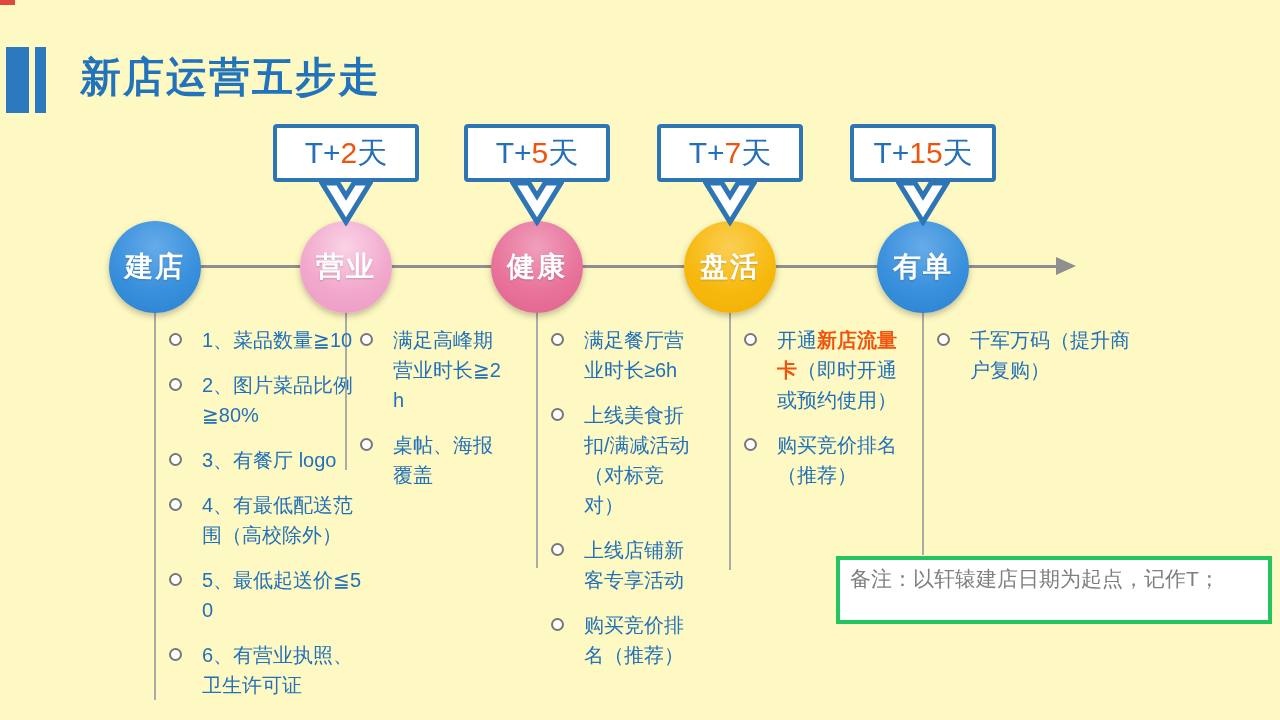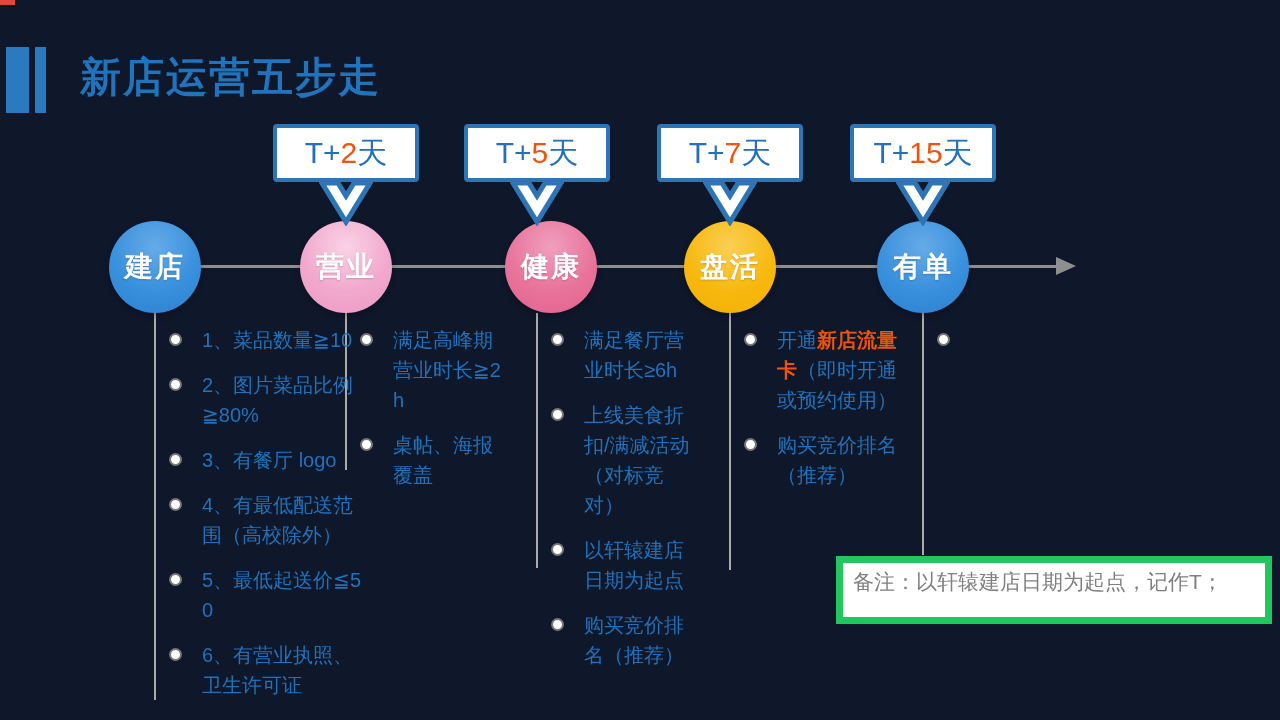--- a/index.html
+++ b/index.html
@@ -1,16 +1,16 @@
 <!DOCTYPE html>
 <html><head>
 <meta charset="utf-8">
 <style>
   html,body{margin:0;padding:0;background:#fff;}
-  .slide{position:relative;width:1280px;height:720px;background:#0f172a;overflow:hidden;
+  .slide{position:relative;width:1280px;height:720px;background:#fef9c3;overflow:hidden;
          font-family:"Liberation Sans","DejaVu Sans",sans-serif;}
   .corner-mark{position:absolute;left:0;top:0;width:15px;height:5px;background:#E2473C;}
   .title-bar1{position:absolute;left:6px;top:47px;width:23px;height:66px;background:#2B7ABF;}
   .title-bar2{position:absolute;left:35px;top:47px;width:11px;height:66px;background:#2B7ABF;}
   .page-title{position:absolute;left:80px;top:50px;margin:0;font-size:41px;font-weight:bold;
               color:#2173BC;letter-spacing:2px;}
   .timeline-line{position:absolute;left:155px;top:265px;width:903px;height:3px;background:#8F8F8F;}
   .timeline-arrowhead{position:absolute;left:1056px;top:257px;width:0;height:0;
               border-left:20px solid #8F8F8F;border-top:9px solid transparent;border-bottom:9px solid transparent;}
   .stage-circle{position:absolute;width:92px;height:92px;border-radius:50%;z-index:3;
@@ -25,21 +25,21 @@
   .callout-num{color:#F0540C;}
   .callout-arrow{position:absolute;z-index:4;}
   .stage-vline{position:absolute;width:2px;background:#ABABAB;z-index:1;}
   .stage-col{position:absolute;z-index:2;font-size:20px;line-height:30px;color:#2271BA;
              word-break:break-all;}
   .stage-item{position:relative;margin-bottom:15px;margin-left:21px;}
   .ring-marker{position:absolute;left:-33px;top:8px;width:9px;height:9px;border-radius:50%;
              background:#fff;border:2.5px solid #777777;box-sizing:content-box;z-index:2;}
   .accent-seg{color:#F0540C;font-weight:bold;}
   .note-box{position:absolute;left:836px;top:556px;width:436px;height:68px;box-sizing:border-box;
-             background:#fff;border:7px solid #22c55e;padding:4px 10px;
+             background:#fff;border:4px solid #22c55e;padding:4px 10px;
              font-size:21px;line-height:29px;color:#7F7F7F;z-index:5;white-space:nowrap;}
 </style>
 </head>
 <body>
 
 <div class="slide">
   <div class="corner-mark"></div>
   <div class="title-bar1"></div>
   <div class="title-bar2"></div>
   <h1 class="page-title">新店运营五步走</h1>
@@ -78,27 +78,27 @@
       </div>
       <div class="callout-box" style="left: 464px; top: 124px;">
         <span>T+</span>
         <span class="callout-num">5</span>
         <span>天</span>
       </div>
       <svg width="54" height="46" viewBox="0 0 54 46" class="callout-arrow" style="left: 510px; top: 180px;">
         <path d="M3,3 L19,3 L27,16 L35,3 L51,3 L27,42 Z" fill="#ffffff" stroke="#2E75B6" stroke-width="5" stroke-linejoin="miter"></path>
       </svg>
       <div class="stage-vline" style="left: 536px; top: 313px; height: 255px;"></div>
-      <div class="stage-circle" style="left: 505px; top: 221px; background: radial-gradient(circle at 50% 28%, rgb(240, 159, 188) 0%, rgb(232, 115, 155) 55%, rgb(226, 98, 141) 100%);">
+      <div class="stage-circle" style="left: 491px; top: 221px; background: radial-gradient(circle at 50% 28%, rgb(240, 159, 188) 0%, rgb(232, 115, 155) 55%, rgb(226, 98, 141) 100%);">
         <span>健康</span>
       </div>
       <div class="stage-col" style="left: 563px; top: 325px; width: 134px;">
         <div class="stage-item"><span class="ring-marker"></span><span>满足餐厅营业时长≥6h</span></div>
         <div class="stage-item"><span class="ring-marker"></span><span>上线美食折扣/满减活动（对标竞对）</span></div>
-        <div class="stage-item"><span class="ring-marker"></span><span>以轩辕建店日期为起点</span></div>
+        <div class="stage-item"><span class="ring-marker"></span><span>上线店铺新客专享活动</span></div>
         <div class="stage-item"><span class="ring-marker"></span><span>购买竞价排名（推荐）</span></div>
       </div>
       <div class="callout-box" style="left: 657px; top: 124px;">
         <span>T+</span>
         <span class="callout-num">7</span>
         <span>天</span>
       </div>
       <svg width="54" height="46" viewBox="0 0 54 46" class="callout-arrow" style="left: 703px; top: 180px;">
         <path d="M3,3 L19,3 L27,16 L35,3 L51,3 L27,42 Z" fill="#ffffff" stroke="#2E75B6" stroke-width="5" stroke-linejoin="miter"></path>
       </svg>
@@ -116,20 +116,20 @@
         <span>天</span>
       </div>
       <svg width="54" height="46" viewBox="0 0 54 46" class="callout-arrow" style="left: 896px; top: 180px;">
         <path d="M3,3 L19,3 L27,16 L35,3 L51,3 L27,42 Z" fill="#ffffff" stroke="#2E75B6" stroke-width="5" stroke-linejoin="miter"></path>
       </svg>
       <div class="stage-vline" style="left: 922px; top: 313px; height: 242px;"></div>
       <div class="stage-circle" style="left: 877px; top: 221px; background: radial-gradient(circle at 50% 28%, rgb(102, 171, 232) 0%, rgb(57, 144, 220) 55%, rgb(43, 129, 208) 100%);">
         <span>有单</span>
       </div>
       <div class="stage-col" style="left: 949px; top: 325px; width: 192px;">
-        <div class="stage-item"><span class="ring-marker"></span></div>
+        <div class="stage-item"><span class="ring-marker"></span><span>千军万码（提升商户复购）</span></div>
       </div>
     </div>
 
   <div class="note-box">
     <div>备注：以轩辕建店日期为起点，记作T；</div>
   </div>
 </div>
 
 </body></html>

